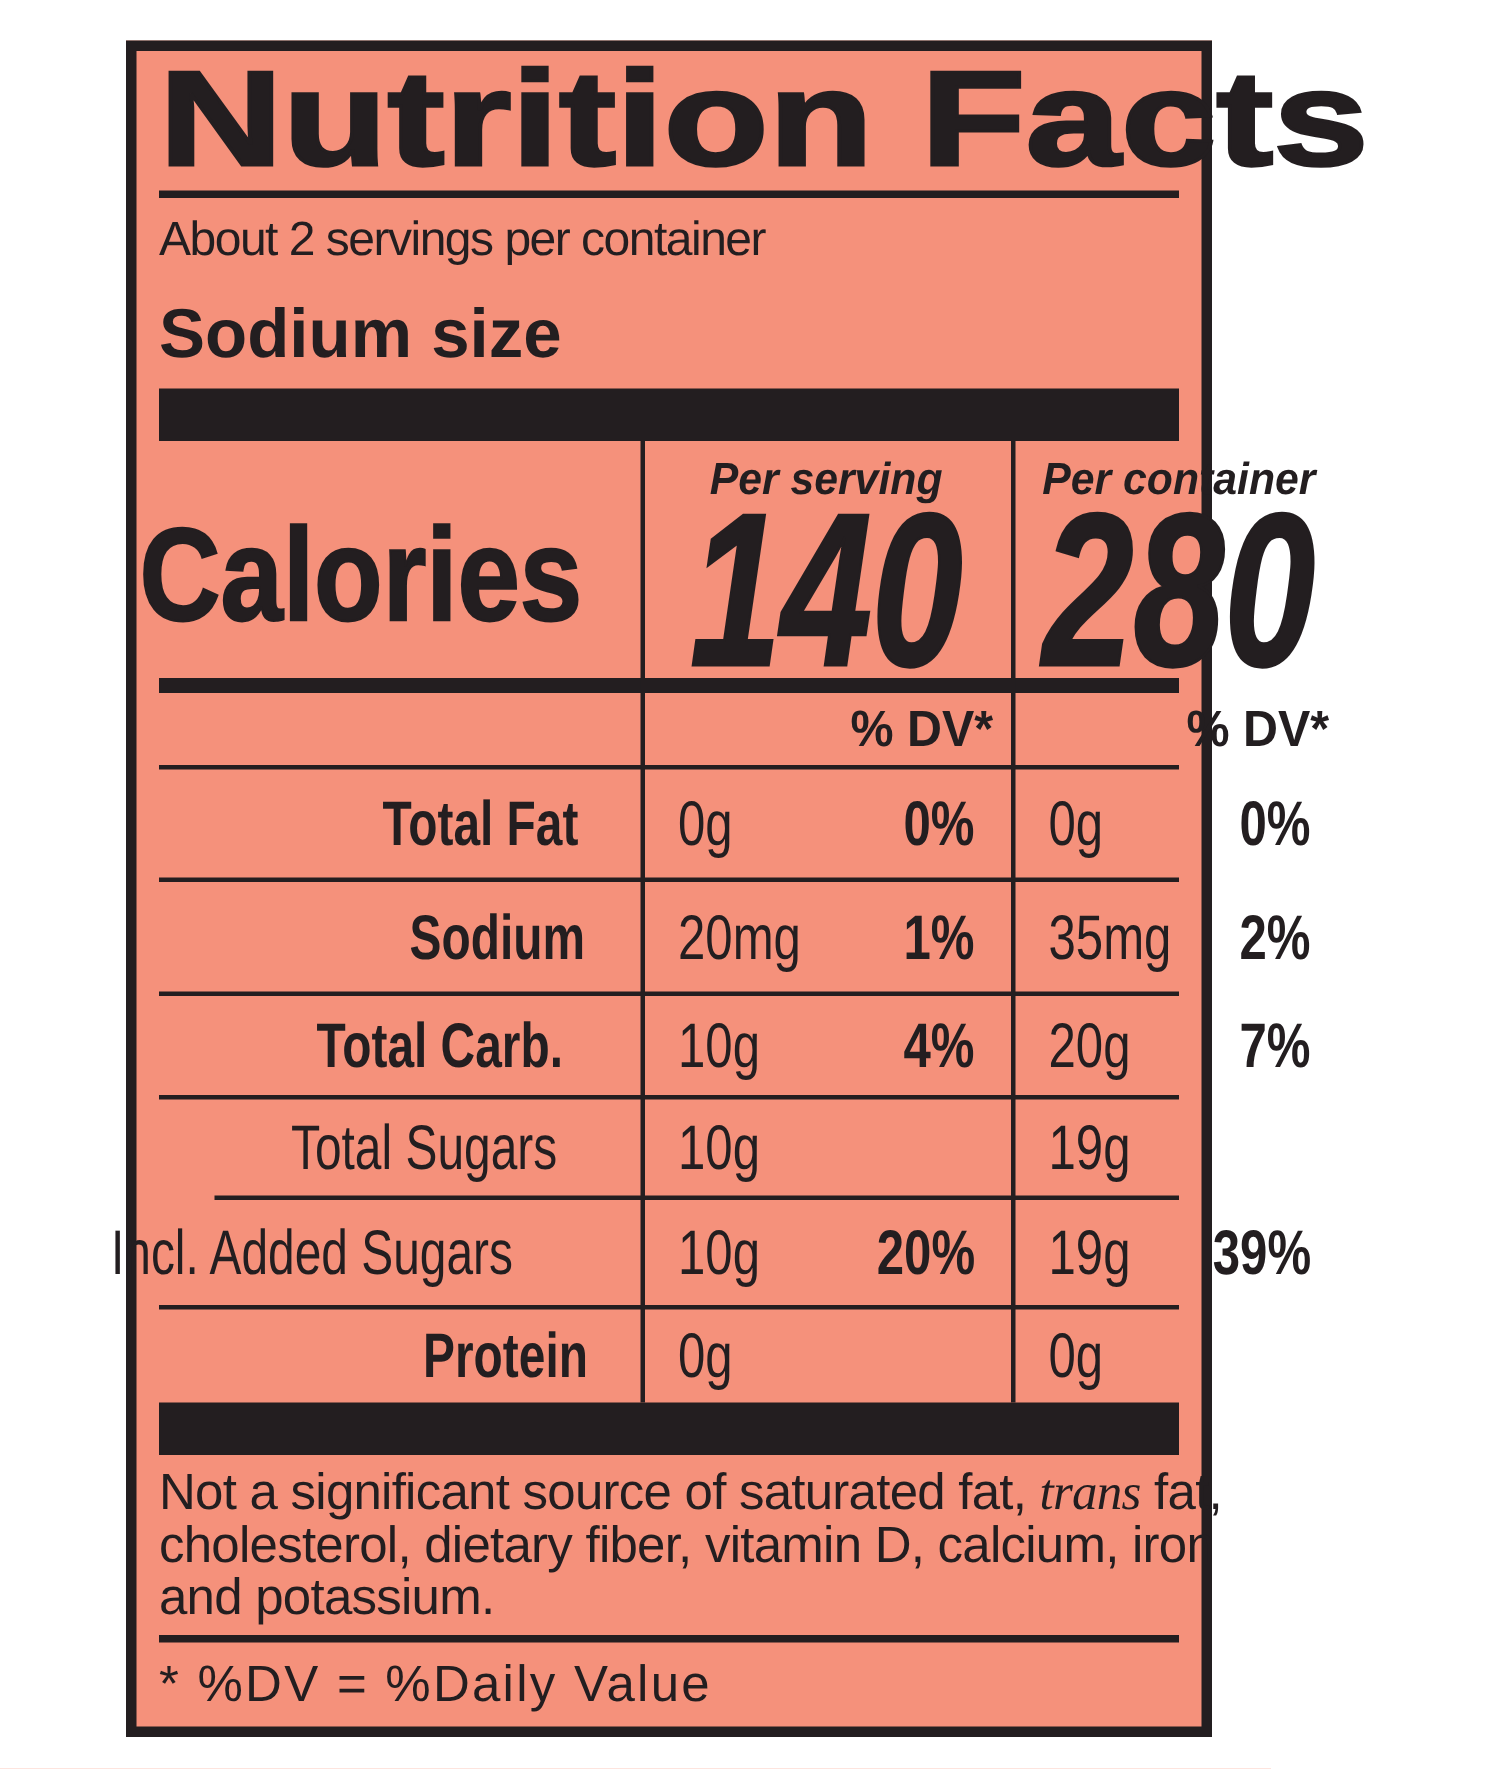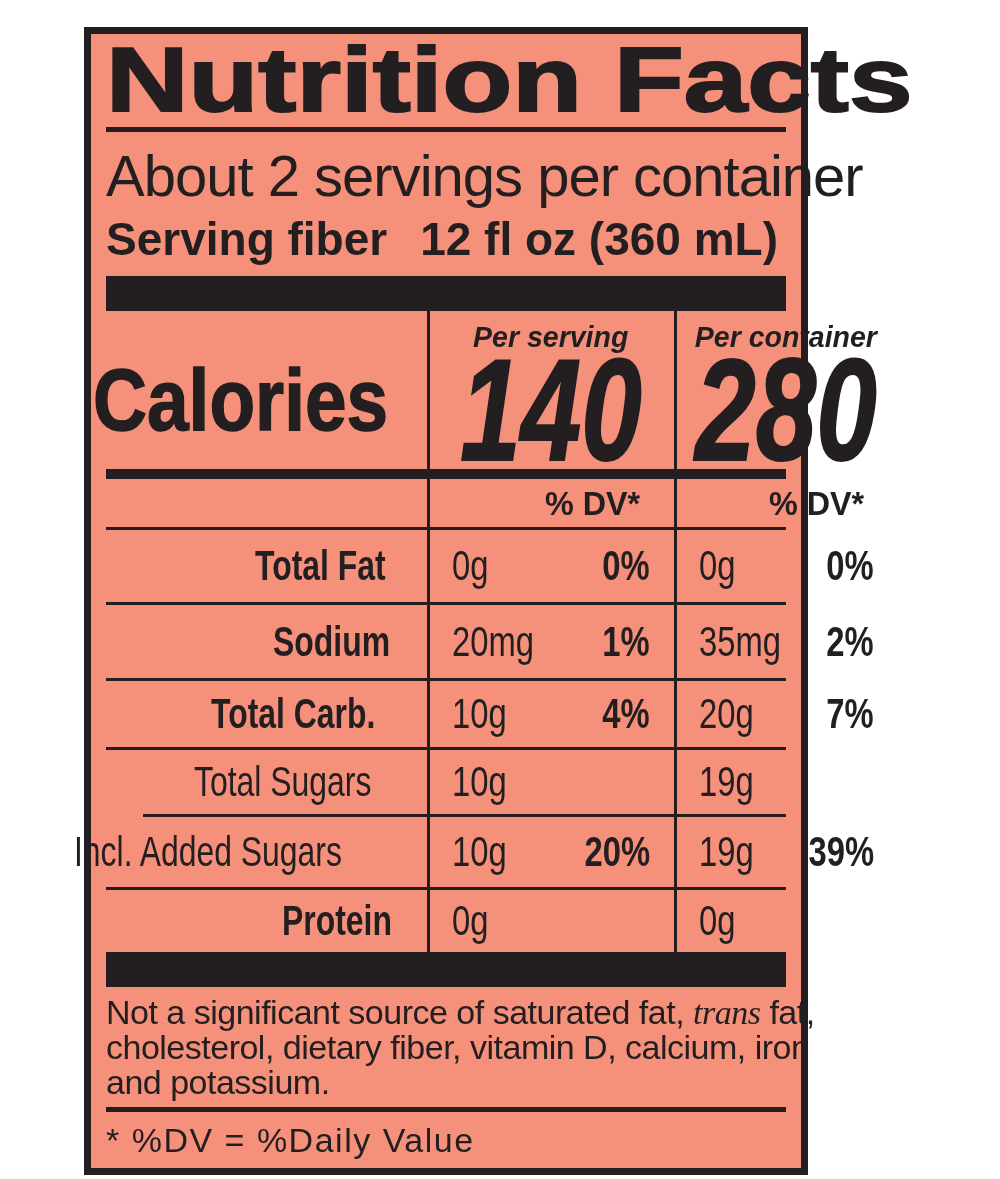--- a/index.html
+++ b/index.html
@@ -30,21 +30,21 @@
     font-weight:bold;
     line-height:92px;
     white-space:nowrap;
     letter-spacing:0px;
     transform:scaleX(1.27);
     transform-origin:left center;
     -webkit-text-stroke:2px var(--ink);
   }
   .title-rule{height:5px;background:var(--ink);margin-top:1px;}
   .servings-line{
-    font-size:58px;line-height:54px;margin-top:17px;
+    font-size:32px;line-height:54px;margin-top:0;
     letter-spacing:-1px;white-space:nowrap;
   }
   .serving-row{
     display:flex;justify-content:space-between;align-items:baseline;
     font-size:46px;line-height:54px;font-weight:bold;margin-top:9px;
     padding-right:8px;
   }
   .bar-thick{height:35px;background:var(--ink);margin-top:10px;}
 
   
@@ -71,21 +71,21 @@
     font-size:145px;font-weight:bold;line-height:110px;white-space:nowrap;
     transform:scaleX(0.75);transform-origin:center center;
     -webkit-text-stroke:2px var(--ink);
     margin-top:2px;
   }
   .bar-med{height:10px;background:var(--ink);}
 
   .dvp-row{height:48px;}
   .dvp-cell{
     display:flex;justify-content:flex-end;align-items:center;
-    padding:0 34px;
+    padding:0 12px;
   }
   .dvp-text{
     font-size:34px;font-weight:bold;white-space:nowrap;
     transform:scaleX(0.95);transform-origin:right center;
   }
 
   .sep{height:3px;background:var(--ink);}
   .sep.ind2{margin-left:37px;}
 
   .nrow{min-height:72px;}
@@ -132,22 +132,21 @@
 </head>
 <body>
 
 <div class="label">
 
   <div class="pad">
     <span class="title">Nutrition Facts</span>
     <div class="title-rule"></div>
     <div class="servings-line">About 2 servings per container</div>
     <div class="serving-row">
-      <span>Serving fiber</span>
-      <span>12 fl oz (360 mL)</span>
+      <span>Sodium size</span>
     </div>
     <div class="bar-thick"></div>
   </div>
 
   <div class="mid">
     <div class="vdiv d1"></div>
     <div class="vdiv d2"></div>
 
     <div class="grid cal-block">
       <div class="cal-left">

